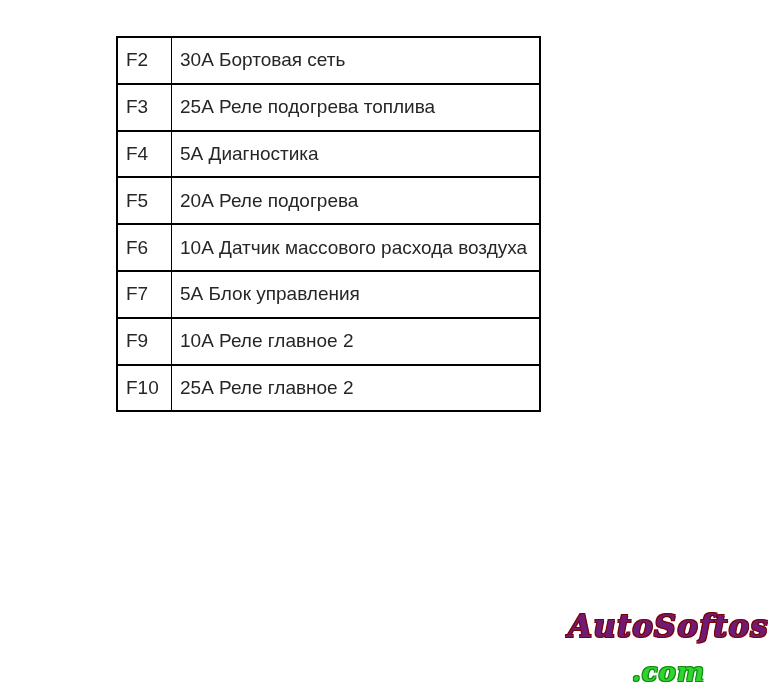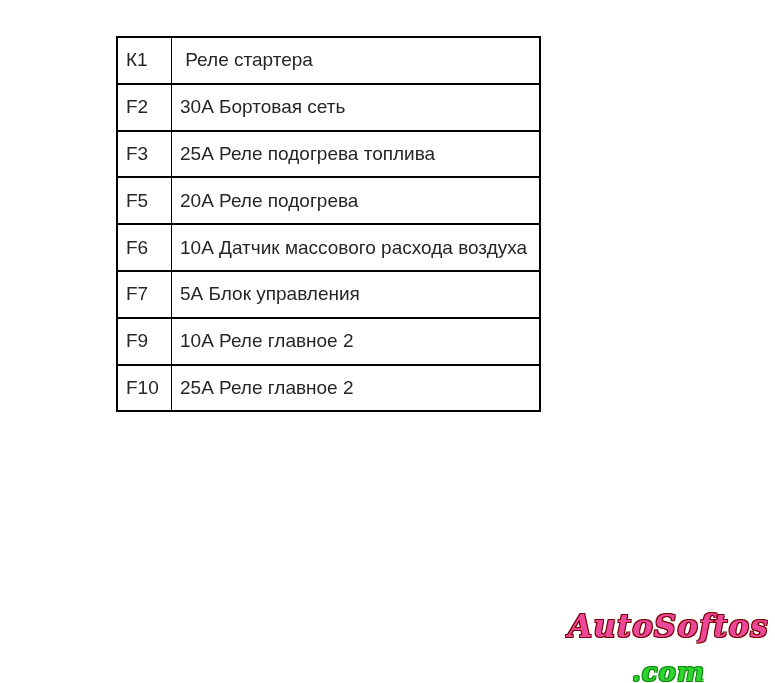--- a/index.html
+++ b/index.html
@@ -74,30 +74,30 @@
   }
 </style>
 </head>
 <body>
 
 <div class="page">
 
   <table class="fuse-table">
     <tbody>
       <tr>
-        <td class="fuse-id">К1</td>
-        <td class="fuse-desc"> Реле стартера</td>
-      </tr>
-      <tr>
         <td class="fuse-id">F2</td>
         <td class="fuse-desc">30А Бортовая сеть</td>
       </tr>
       <tr>
         <td class="fuse-id">F3</td>
         <td class="fuse-desc">25А Реле подогрева топлива</td>
+      </tr>
+      <tr>
+        <td class="fuse-id">F4</td>
+        <td class="fuse-desc">5А Диагностика</td>
       </tr>
       <tr>
         <td class="fuse-id">F5</td>
         <td class="fuse-desc">20А Реле подогрева</td>
       </tr>
       <tr>
         <td class="fuse-id">F6</td>
         <td class="fuse-desc">10А Датчик массового расхода воздуха</td>
       </tr>
       <tr>
@@ -109,17 +109,17 @@
         <td class="fuse-desc">10А Реле главное 2</td>
       </tr>
       <tr>
         <td class="fuse-id">F10</td>
         <td class="fuse-desc">25А Реле главное 2</td>
       </tr>
     </tbody>
   </table>
 
   <div class="watermark">
-    <div class="wm-line1" style="color: #ec4899;">AutoSoftos</div>
+    <div class="wm-line1" style="color: #701a75;">AutoSoftos</div>
     <div class="wm-line2" style="color: rgb(46, 213, 46);">.com</div>
   </div>
 
 </div>
 
 </body></html>

